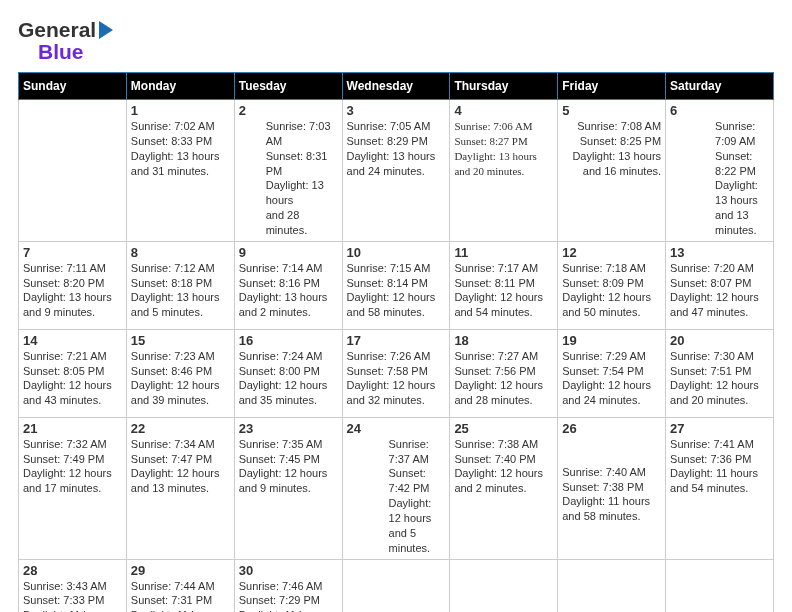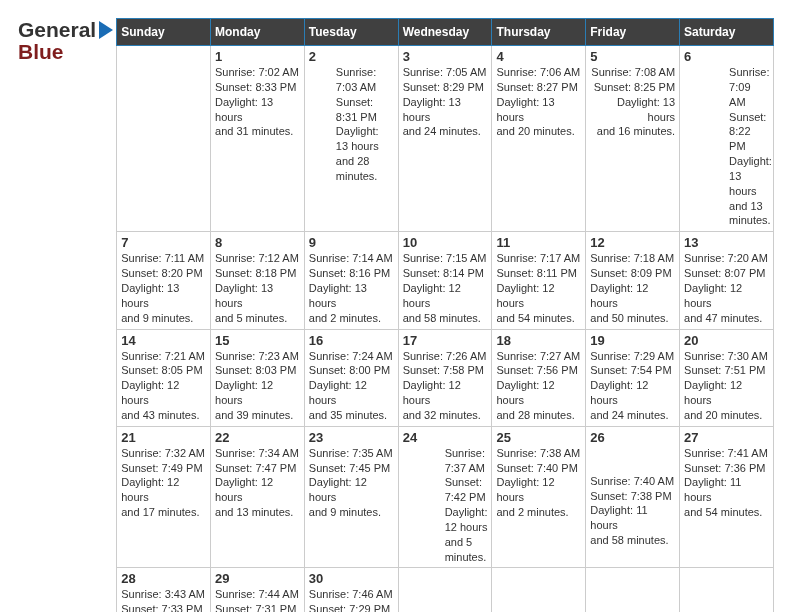--- a/index.html
+++ b/index.html
@@ -8,20 +8,21 @@
       height: 612px;
       font-family: Arial, sans-serif;
       background: #fff;
       overflow: hidden;
     }
     .page {
       width: 792px;
       height: 455px;
       padding: 18px 18px 10px 18px;
       display: flex;
+      flex-direction: column;
     }
     .header {
       display: flex;
       justify-content: space-between;
       align-items: flex-start;
       margin-bottom: 8px;
     }
     .title-block {
       text-align: right;
     }
@@ -36,21 +37,21 @@
       color: #555;
     }
     .calendar {
       flex: 1;
       border: 1px solid #ccc;
       border-collapse: collapse;
       width: 100%;
       table-layout: fixed;
     }
     .calendar th {
-      background: #404040;
+      background: #000000;
       color: #fff;
       font-size: 12px;
       font-weight: bold;
       padding: 6px 4px;
       border: 1px solid #2a7db5;
       text-align: left;
     }
     .calendar td {
       border: 1px solid #ccc;
       vertical-align: top;
@@ -80,21 +81,21 @@
   <div class="header">
 
     <div style="display:flex;align-items:center;gap:6px;">
         <div style="display: flex; flex-direction: column; align-items: flex-start;">
           <div style="display: flex; align-items: center;">
             <span style="font-size: 21px; font-weight: bold; color: rgb(51, 51, 51); font-family: Arial;">General</span>
             <svg width="20" height="24" viewBox="0 0 20 24">
               <polygon points="3,3 17,12 3,21" fill="#1a6cb5"></polygon>
             </svg>
           </div>
-          <span style="font-size: 21px; font-weight: bold; color: #7f1d1d; font-family: Arial; margin-top: -2px;">Blue</span>
+          <span style="font-size: 21px; font-weight: bold; color: #6d28d9; font-family: Arial; margin-top: -2px; margin-left: 20px;">Blue</span>
         </div>
       </div>
     <div class="title-block">
       <div class="month-title"></div>
       <div class="subtitle"></div>
     </div>
   </div>
 
   <table class="calendar">
     <thead>
@@ -127,21 +128,21 @@
           </td>
           <td>
             <span class="day-number">3</span>
             <div class="cell-text" style="white-space: pre-line;">Sunrise: 7:05 AM
 Sunset: 8:29 PM
 Daylight: 13 hours
 and 24 minutes.</div>
           </td>
           <td>
             <span class="day-number">4</span>
-            <div class="cell-text" style="white-space: pre-line;">Sunrise: 7:06 AM
+            <div class="cell-text" style="white-space: pre-line; font-family: Liberation Serif, serif;">Sunrise: 7:06 AM
 Sunset: 8:27 PM
 Daylight: 13 hours
 and 20 minutes.</div>
           </td>
           <td>
             <span class="day-number">5</span>
             <div class="cell-text" style="white-space: pre-line; text-align: right;">Sunrise: 7:08 AM
 Sunset: 8:25 PM
 Daylight: 13 hours
 and 16 minutes.</div>
@@ -209,21 +210,21 @@
           <td>
             <span class="day-number">14</span>
             <div class="cell-text" style="white-space: pre-line;">Sunrise: 7:21 AM
 Sunset: 8:05 PM
 Daylight: 12 hours
 and 43 minutes.</div>
           </td>
           <td>
             <span class="day-number">15</span>
             <div class="cell-text" style="white-space: pre-line;">Sunrise: 7:23 AM
-Sunset: 8:03 PM
+Sunset: 8:46 PM
 Daylight: 12 hours
 and 39 minutes.</div>
           </td>
           <td>
             <span class="day-number">16</span>
             <div class="cell-text" style="white-space: pre-line;">Sunrise: 7:24 AM
 Sunset: 8:00 PM
 Daylight: 12 hours
 and 35 minutes.</div>
           </td>

